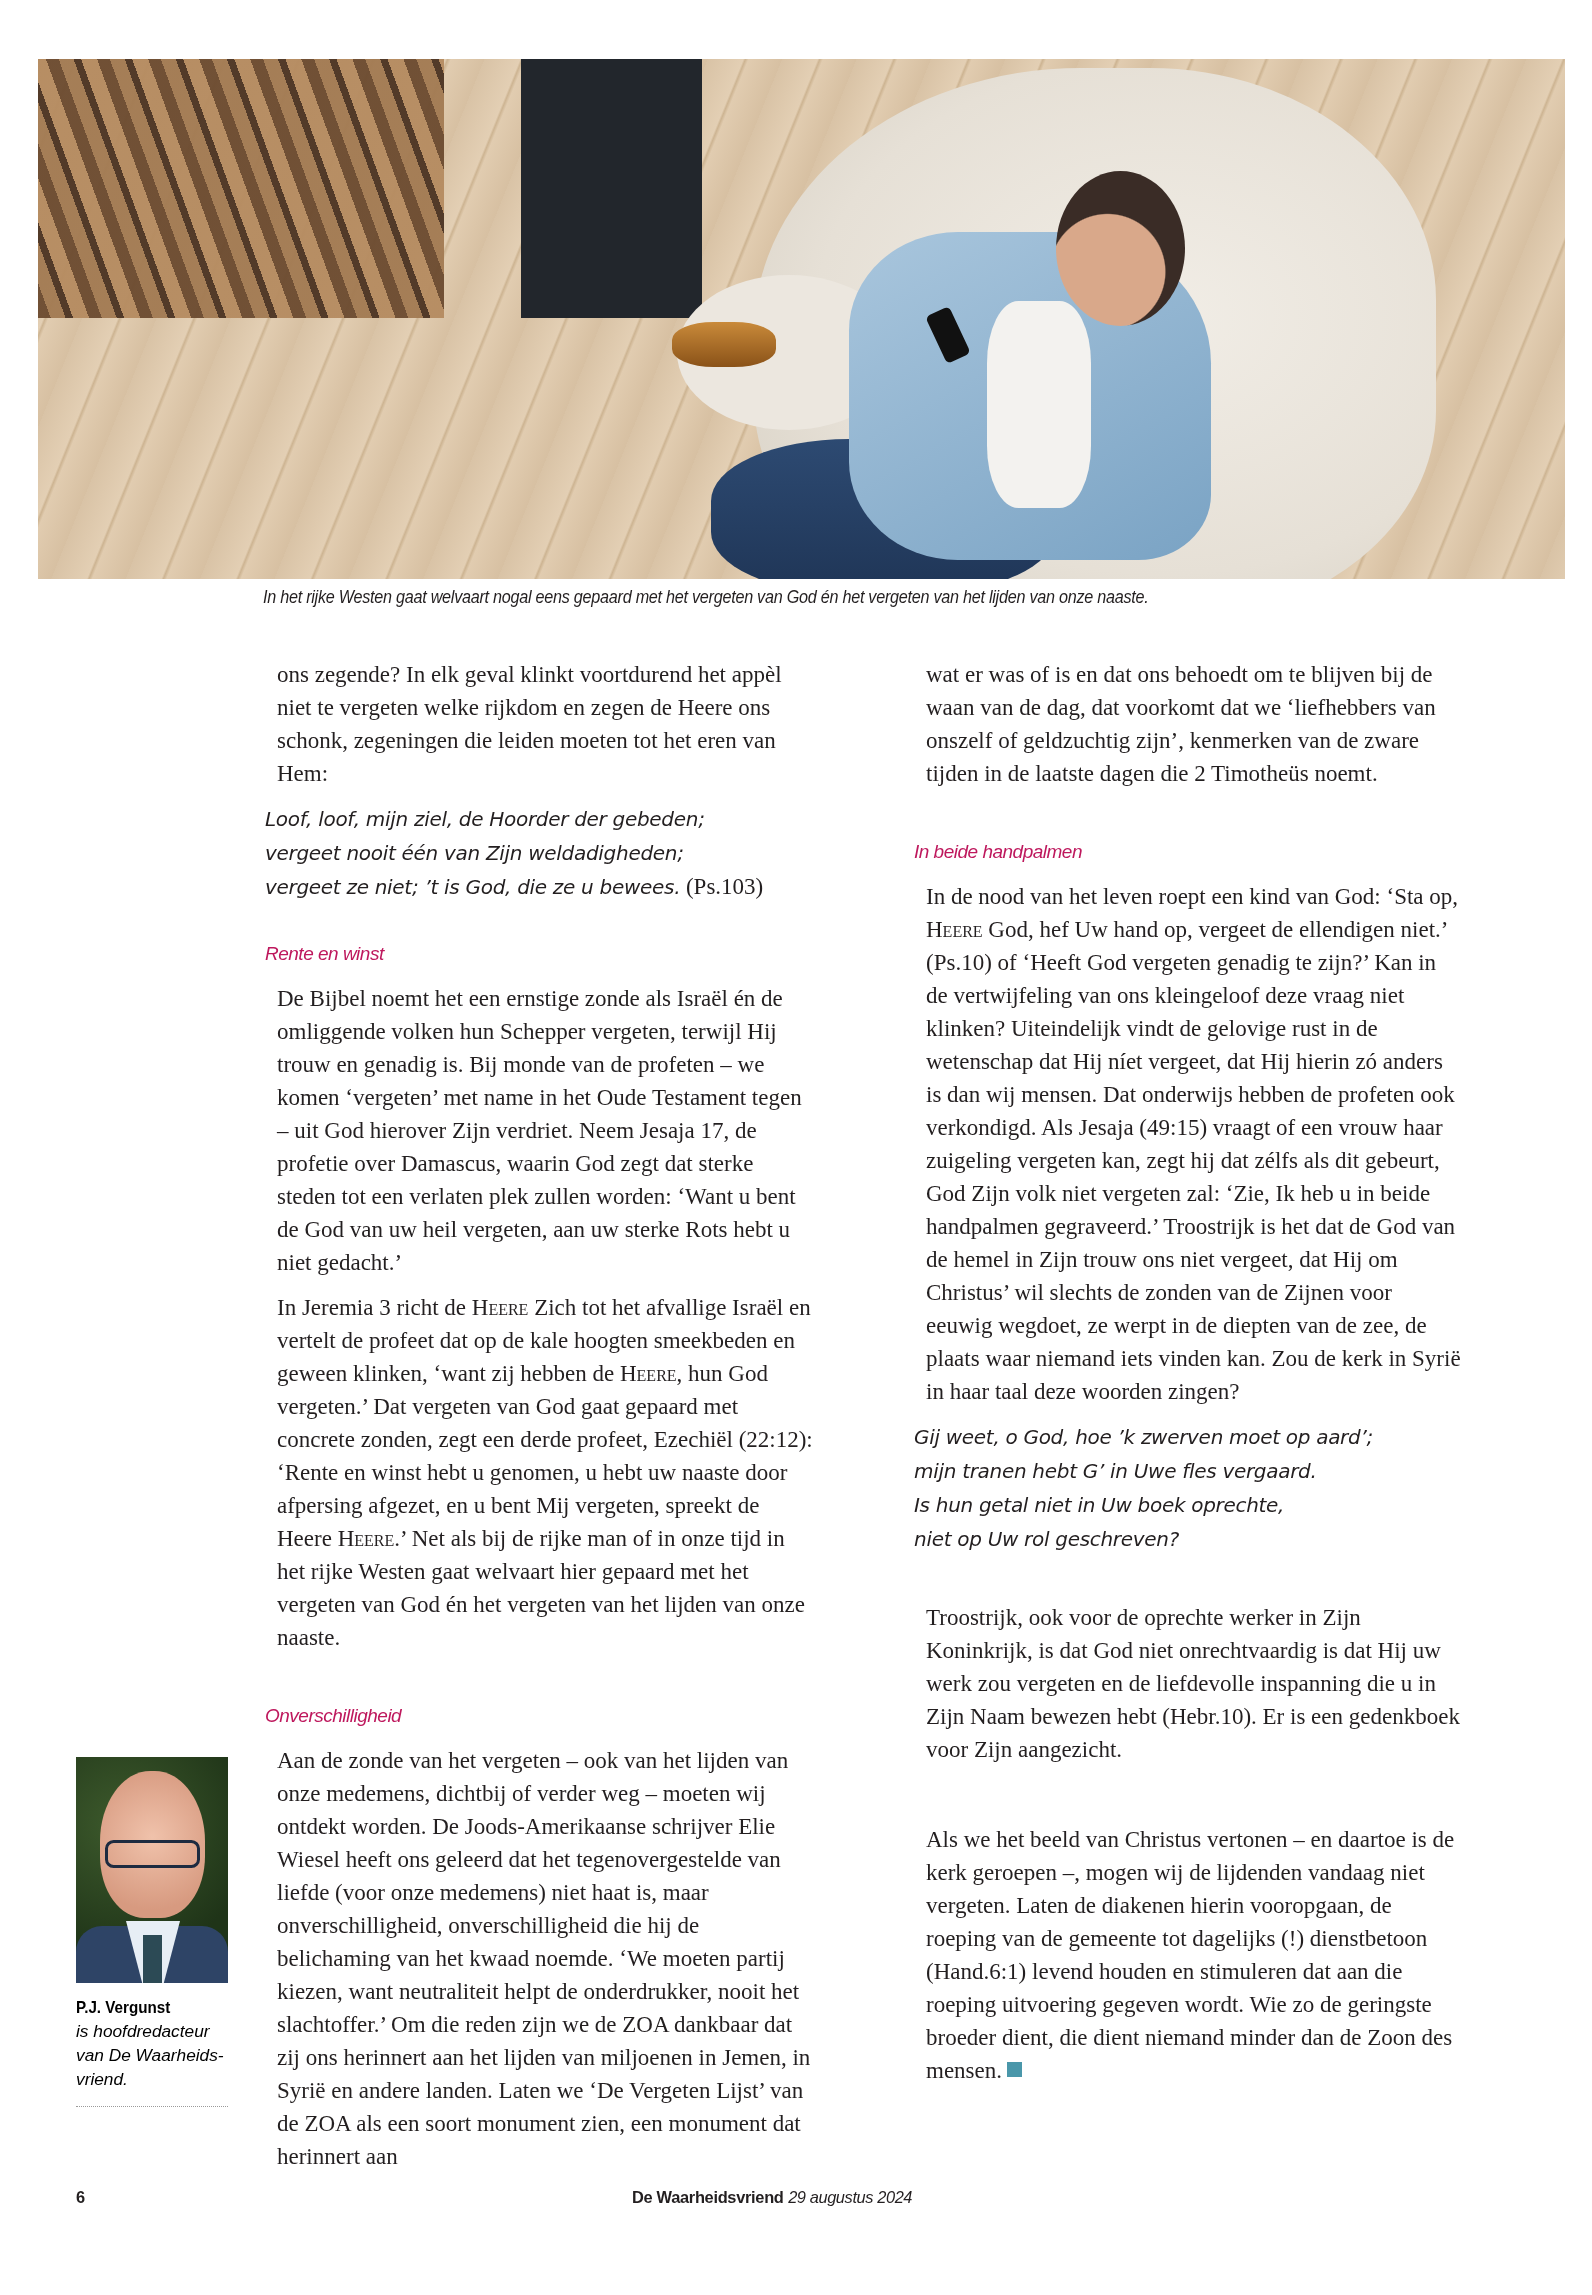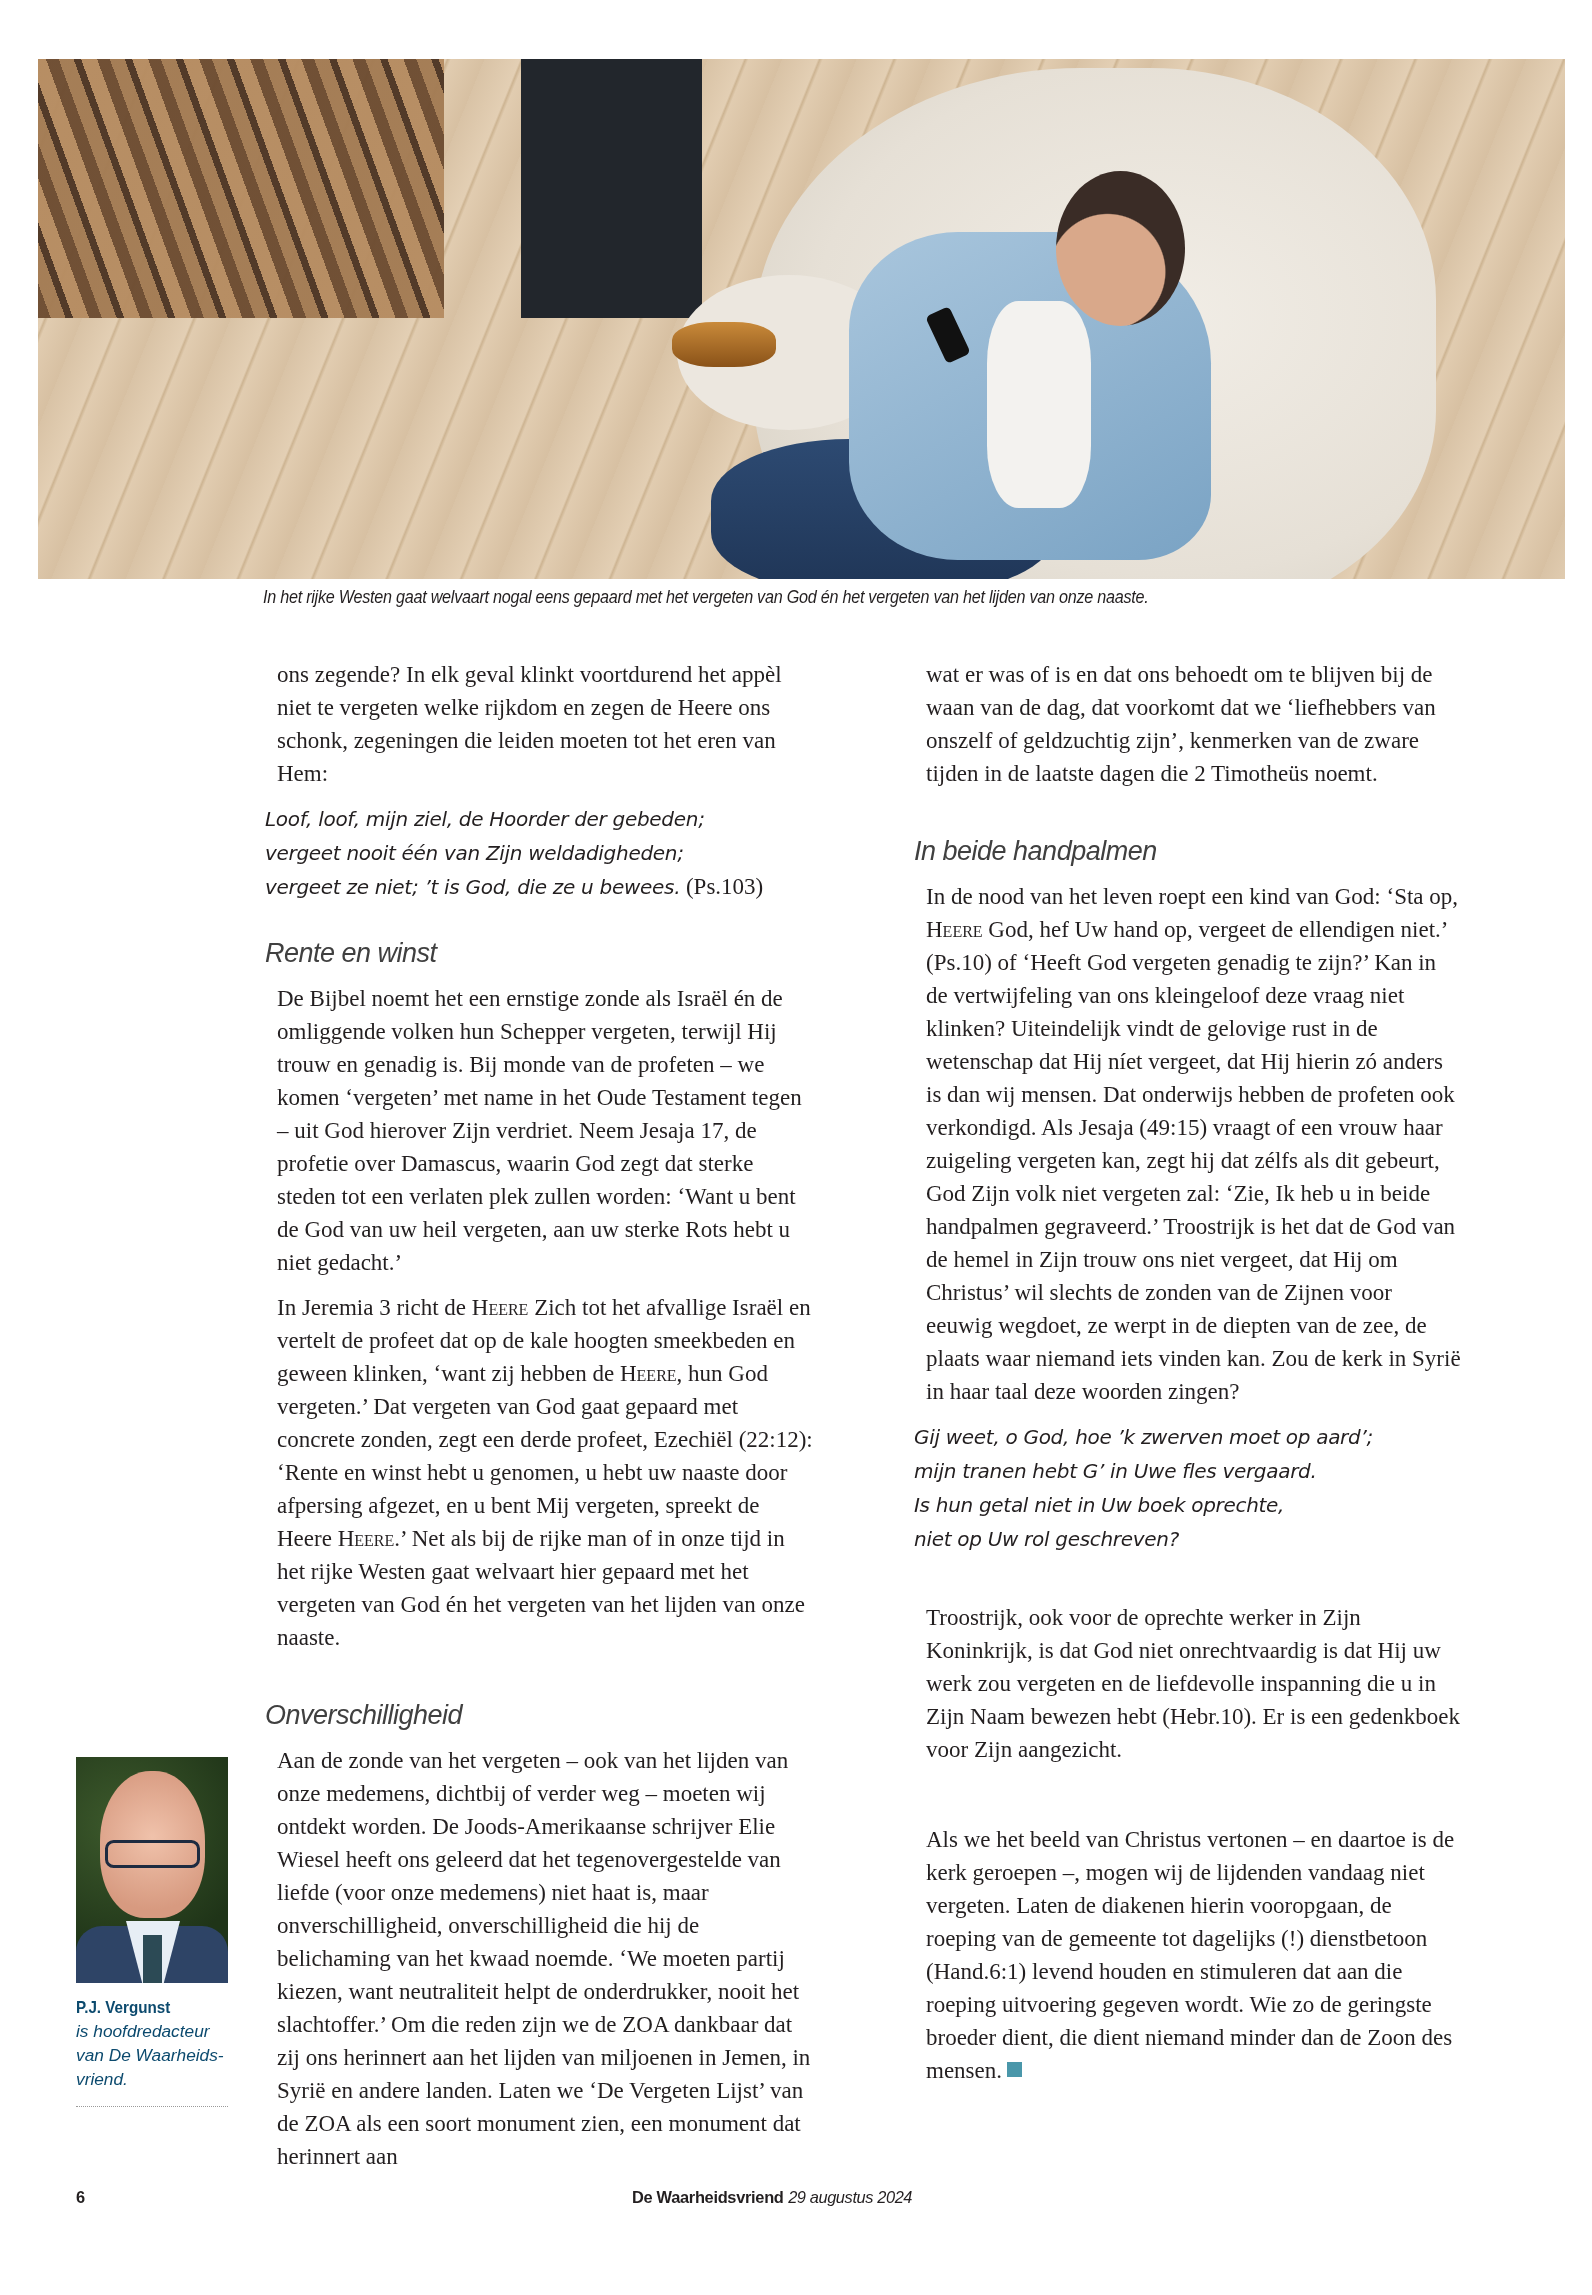--- a/index.html
+++ b/index.html
@@ -26,35 +26,35 @@
     color: #231f20; transform: scaleX(0.9); transform-origin: left;
   }
   .col { position: absolute; top: 646px; width: 561px;
     font-family: "Liberation Serif", serif; font-size: 23px; line-height: 33px; color: #231f20; }
   .col1 { left: 265px; }
   .col2 { left: 914px; }
   .col p { margin: 12px; }
   .col .gap { height: 33px; }
   .col h3 {
     margin: 0; font-family: "Liberation Sans", sans-serif; font-style: italic; font-weight: normal;
-    color: #404040; font-size: 27px; line-height: 33px; letter-spacing: -0.5px;
+    color: #be185d; font-size: 19px; line-height: 33px; letter-spacing: -0.5px;
   }
   .col .verse { font-family: "DejaVu Sans", sans-serif; font-style: italic; font-size: 20px; letter-spacing: -0.3px; }
   .sc { font-variant: small-caps; }
   .endmark { display: inline-block; width: 14.7px; height: 14.7px; background: #4a97aa; margin-left: 5.2px; vertical-align: 0.9px; }
 
   .author-photo { position: absolute; left: 76px; top: 1757px; width: 152px; height: 226px; overflow: hidden;
     background: radial-gradient(circle at 30% 30%, #3d5a2c, #1f3418 70%); }
   .author-photo .face { position: absolute; left: 24px; top: 14px; width: 105px; height: 147px; border-radius: 48% 48% 42% 42%; background: radial-gradient(circle at 50% 45%, #f0c2ab, #d79a80 75%); }
   .author-photo .glasses { position: absolute; left: 29px; top: 83px; width: 95px; height: 28px; border: 3.5px solid #1d2b40; border-radius: 8.6px; box-sizing: border-box; }
   .author-photo .suit { position: absolute; left: 0; top: 169px; width: 152px; height: 69px; border-radius: 26px 26px 0 0; background: #2e4466; }
   .author-photo .collar { position: absolute; left: 50px; top: 164px; width: 54px; height: 62px; background: #e7eef5; clip-path: polygon(0 0, 100% 0, 70% 100%, 30% 100%); }
   .author-photo .tie { position: absolute; left: 67px; top: 178px; width: 19px; height: 60px; background: #2c4a55; }
 
-  .author-info { position: absolute; left: 76px; top: 1995px; width: 152px; font-family: "Liberation Sans", sans-serif; font-size: 17.3px; line-height: 24px; color: #0c4a6e; }
+  .author-info { position: absolute; left: 76px; top: 1995px; width: 152px; font-family: "Liberation Sans", sans-serif; font-size: 17.3px; line-height: 24px; color: #000000; }
   .author-name { font-weight: bold; transform: scaleX(0.88); transform-origin: left; display: block; }
   .author-role { font-style: italic; display: block; }
   .author-rule { position: absolute; left: 76px; top: 2106px; width: 152px; border-top: 1.7px dotted #9a9a9a; }
 
   .footer { position: absolute; top: 2188px; font-family: "Liberation Sans", sans-serif; font-size: 16.4px; color: #231f20; }
   .page-num { left: 76px; font-weight: bold; }
   .pub { left: 632px; }
   .pub .name { font-weight: bold; letter-spacing: -0.3px; }
   .pub .date { font-style: italic; letter-spacing: -0.4px; }
 </style>

